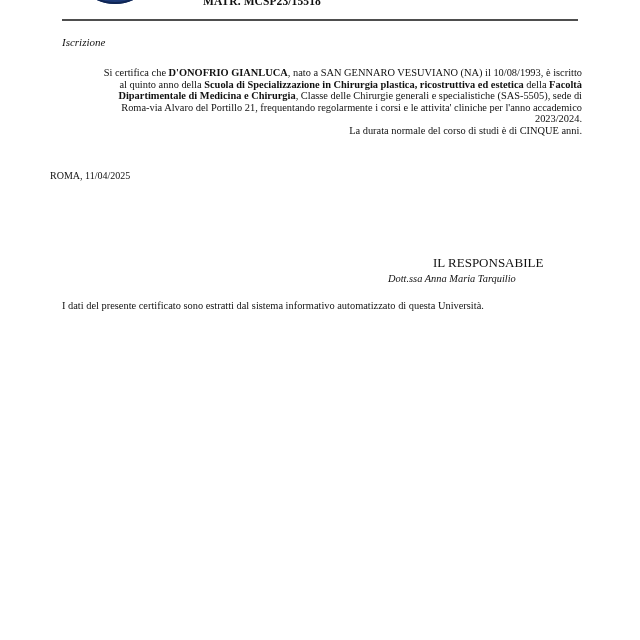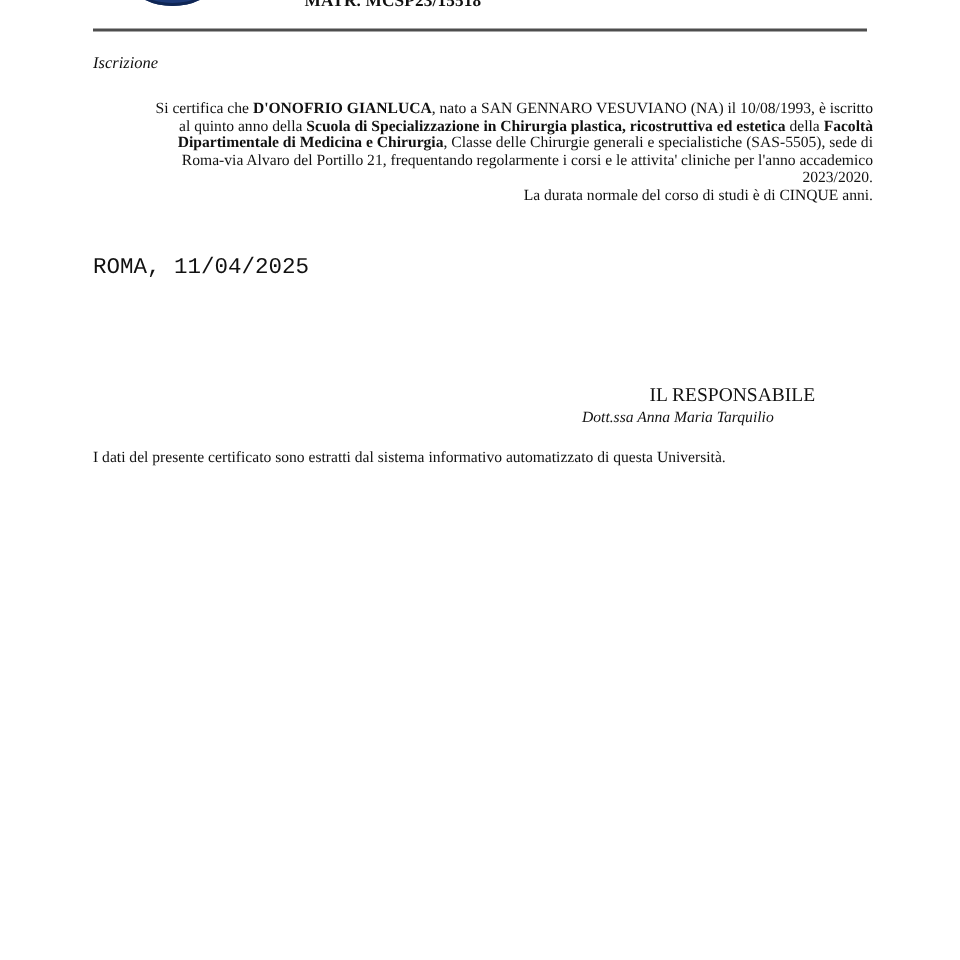--- a/index.html
+++ b/index.html
@@ -59,24 +59,23 @@
       line-height: 11.6px;
     }
     .body-text .line {
       display: block;
       white-space: nowrap;
       text-align: right;
     }
     b.bi { font-weight: bold; }
     .date {
       position: absolute;
-      left: 62px;
+      left: 50px;
       top: 170px;
-      font-size: 15px;
-      font-family: Liberation Mono, monospace;
+      font-size: 10px;
     }
     .resp-title {
       position: absolute;
       left: 410px;
       top: 255px;
       font-size: 13px;
       margin-left: 23px;
     }
     .resp-name {
       position: absolute;
@@ -108,21 +107,21 @@
   <span class="line">
     <span>al quinto anno della </span><b class="bi">Scuola di Specializzazione in Chirurgia plastica, ricostruttiva ed estetica</b><span> della </span><b class="bi">Facoltà</b>
   </span>
   <span class="line">
     <b class="bi">Dipartimentale di Medicina e Chirurgia</b><span>, Classe delle Chirurgie generali e specialistiche (SAS-5505), sede di</span>
   </span>
   <span class="line">
     <span>Roma-via Alvaro del Portillo 21, frequentando regolarmente i corsi e le attivita' cliniche per l'anno accademico</span>
   </span>
   <span class="line">
-    <span>2023/2020.</span>
+    <span>2023/2024.</span>
   </span>
   <span class="line">
     <span>La durata normale del corso di studi è di CINQUE anni.</span>
   </span>
 </div>
 
 <div class="date">ROMA, 11/04/2025</div>
 
 <div class="resp-title">IL RESPONSABILE</div>
 <div class="resp-name">Dott.ssa Anna Maria Tarquilio</div>

